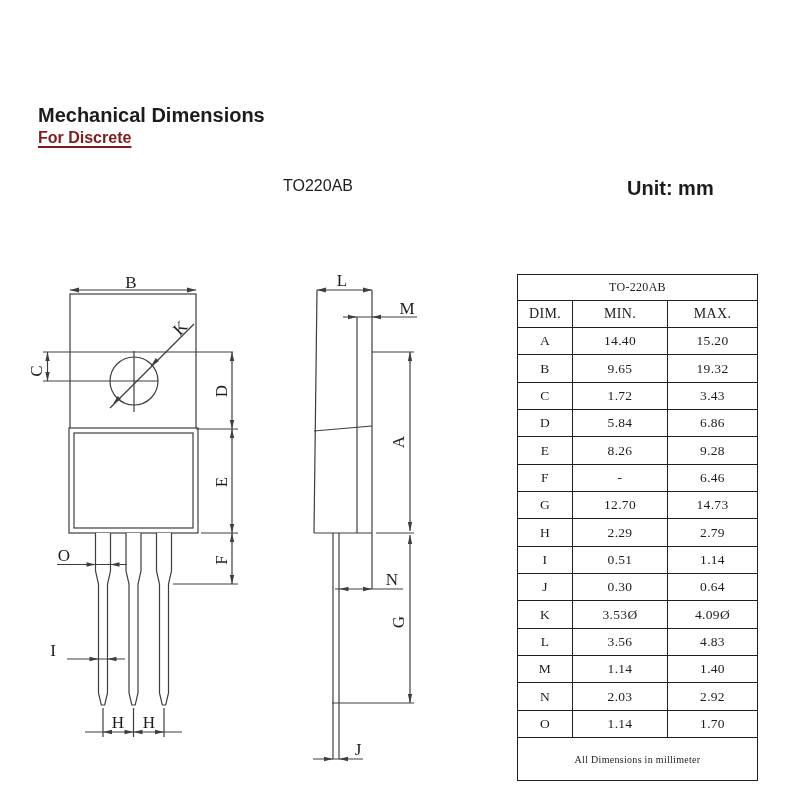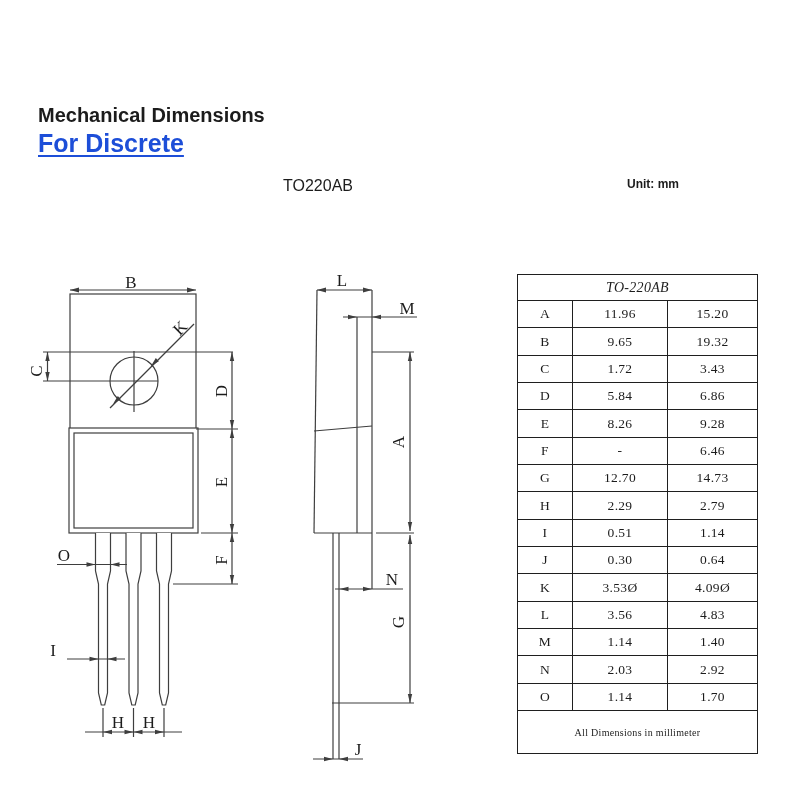--- a/index.html
+++ b/index.html
@@ -6,49 +6,49 @@
   .page {
     position:relative; width:800px; height:800px; background:#ffffff;
     font-family:"Liberation Sans", sans-serif; color:#1c1c1c; overflow:hidden;margin-top:44px;
   }
   .page-title {
     position:absolute; left:38px; top:60px;
     font-size:20px; font-weight:bold; color:#1c1c1c;
   }
   .page-subtitle {
     position:absolute; left:38px; top:85px;
-    font-size:25px; font-weight:bold; color:#1d4ed8;
+    font-size:16px; font-weight:bold; color:#7f1d1d;
     text-decoration:underline; text-decoration-thickness:2px; text-underline-offset:3px;
   }
   .package-name {
     position:absolute; left:283px; top:133px;
     font-size:16px; font-weight:normal;
   }
   .unit-label {
     position:absolute; left:627px; top:133px;
-    font-size:12px; font-weight:bold;
+    font-size:20px; font-weight:bold;
   }
   svg.drawing { position:absolute; left:0; top:0; }
   svg.drawing text {
     font-family:"Liberation Serif", serif;
     font-size:17px; fill:#1c1c1c;
   }
   .dim-table {
     position:absolute; left:517px; top:230px; width:241px;
     border-collapse:collapse; table-layout:fixed;
     font-family:"Liberation Serif", serif; font-size:13.5px; color:#1c1c1c;
   }
   .dim-table td {
     border:1.5px solid #1f1f1f; text-align:center; vertical-align:middle;
     padding:0; letter-spacing:0.3px; overflow:hidden;
   }
   .dim-table .col-dim  { width:55px; }
   .dim-table .col-min  { width:95px; }
   .dim-table .col-max  { width:90px; }
-  .dim-table .t-title td  { height:25px; font-size:14px;font-style:italic; }
+  .dim-table .t-title td  { height:25px; font-size:12px; }
   .dim-table .t-header td { height:26px; font-size:14px; }
   .dim-table tbody tr     { height:27.35px; }
   .dim-table .t-footer td { height:42px; font-size:10px; }
 </style>
 </head>
 <body>
 
 <div class="page">
 
   <div class="page-title">Mechanical Dimensions</div>
@@ -189,26 +189,31 @@
   <table class="dim-table">
     <colgroup>
       <col class="col-dim">
         <col class="col-min">
         <col class="col-max">
     </colgroup>
     <thead>
       <tr class="t-title">
         <td colspan="3">TO-220AB</td>
       </tr>
+      <tr class="t-header">
+        <td>DIM.</td>
+        <td>MIN.</td>
+        <td>MAX.</td>
+      </tr>
     </thead>
     <tbody>
 
         <tr>
           <td>A</td>
-          <td>11.96</td>
+          <td>14.40</td>
           <td>15.20</td>
         </tr>
 
         <tr>
           <td>B</td>
           <td>9.65</td>
           <td>19.32</td>
         </tr>
 
         <tr>

